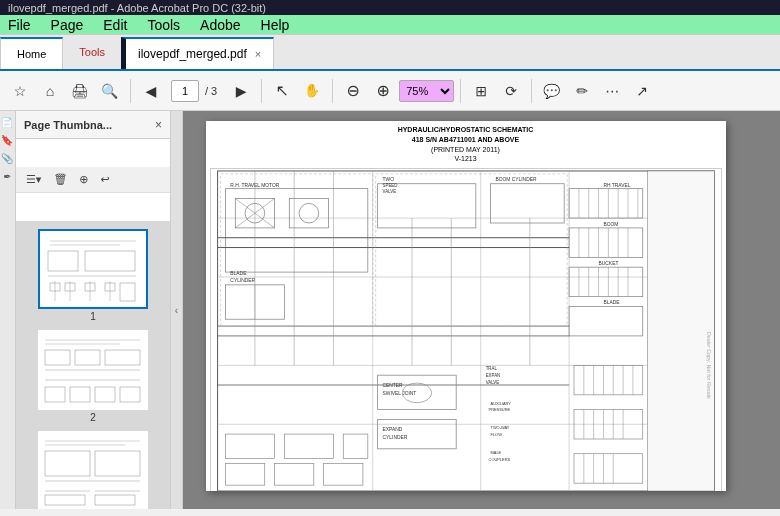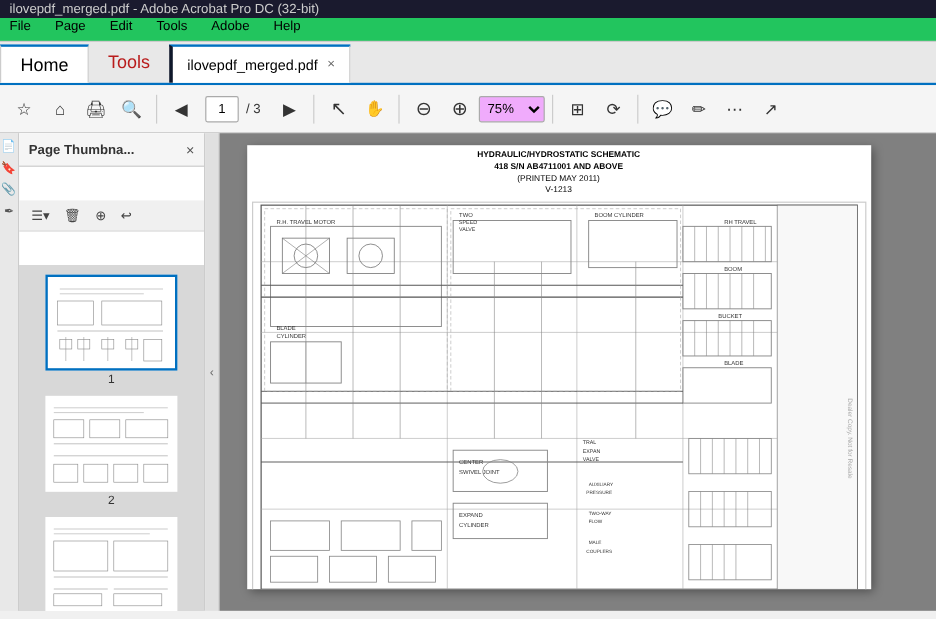--- a/index.html
+++ b/index.html
@@ -12,68 +12,68 @@
       color: #ccc;
       display: flex;
       align-items: center;
       padding: 0 8px;
       font-size: 11px;
     }
 
     
     #menu-bar {
       height: 20px;
-      background: #22c55e;
-      display: flex;
-      align-items: flex-start;
+      background: #86efac;
+      display: flex;
+      align-items: flex-end;
       padding: 0 4px;
       border-bottom: 1px solid #ccc;
-      font-size: 11px;
+      font-size: 14px;
     }
     #menu-bar span {
       margin-right: 12px;
       cursor: pointer;
       padding: 1px 4px;
     }
 
     
     #tab-bar {
       height: 36px;
       background: #e8e8e8;
       display: flex;
       align-items: stretch;
       border-bottom: 2px solid #0070c0;
     }
     .tab-btn {
       padding: 0 16px;
       display: flex;
       align-items: center;
       cursor: pointer;
-      font-size: 15px;
+      font-size: 11px;
       font-weight: 500;
       border: none;
       background: transparent;
       position: relative;
     }
     .tab-btn.active {
       background: #fff;
       border-top: 2px solid #0070c0;
       border-left: 1px solid #ccc;
       border-right: 1px solid #ccc;
       margin-top: 2px;
       color: #000;
     }
     .tab-btn.inactive { color: #b91c1c; }
     .tab-file {
       padding: 0 12px;
       display: flex;
       align-items: center;
       background: #fff;
       border-top: 2px solid #0070c0;
-      border-left: 3px solid #0f172a;
+      border-left: 5px solid #0f172a;
       border-right: 1px solid #ccc;
       margin-top: 2px;
       font-size: 12px;
       color: #000;
     }
     .tab-file .close-x {
       margin-left: 8px;
       cursor: pointer;
       color: #666;
       font-size: 11px;

